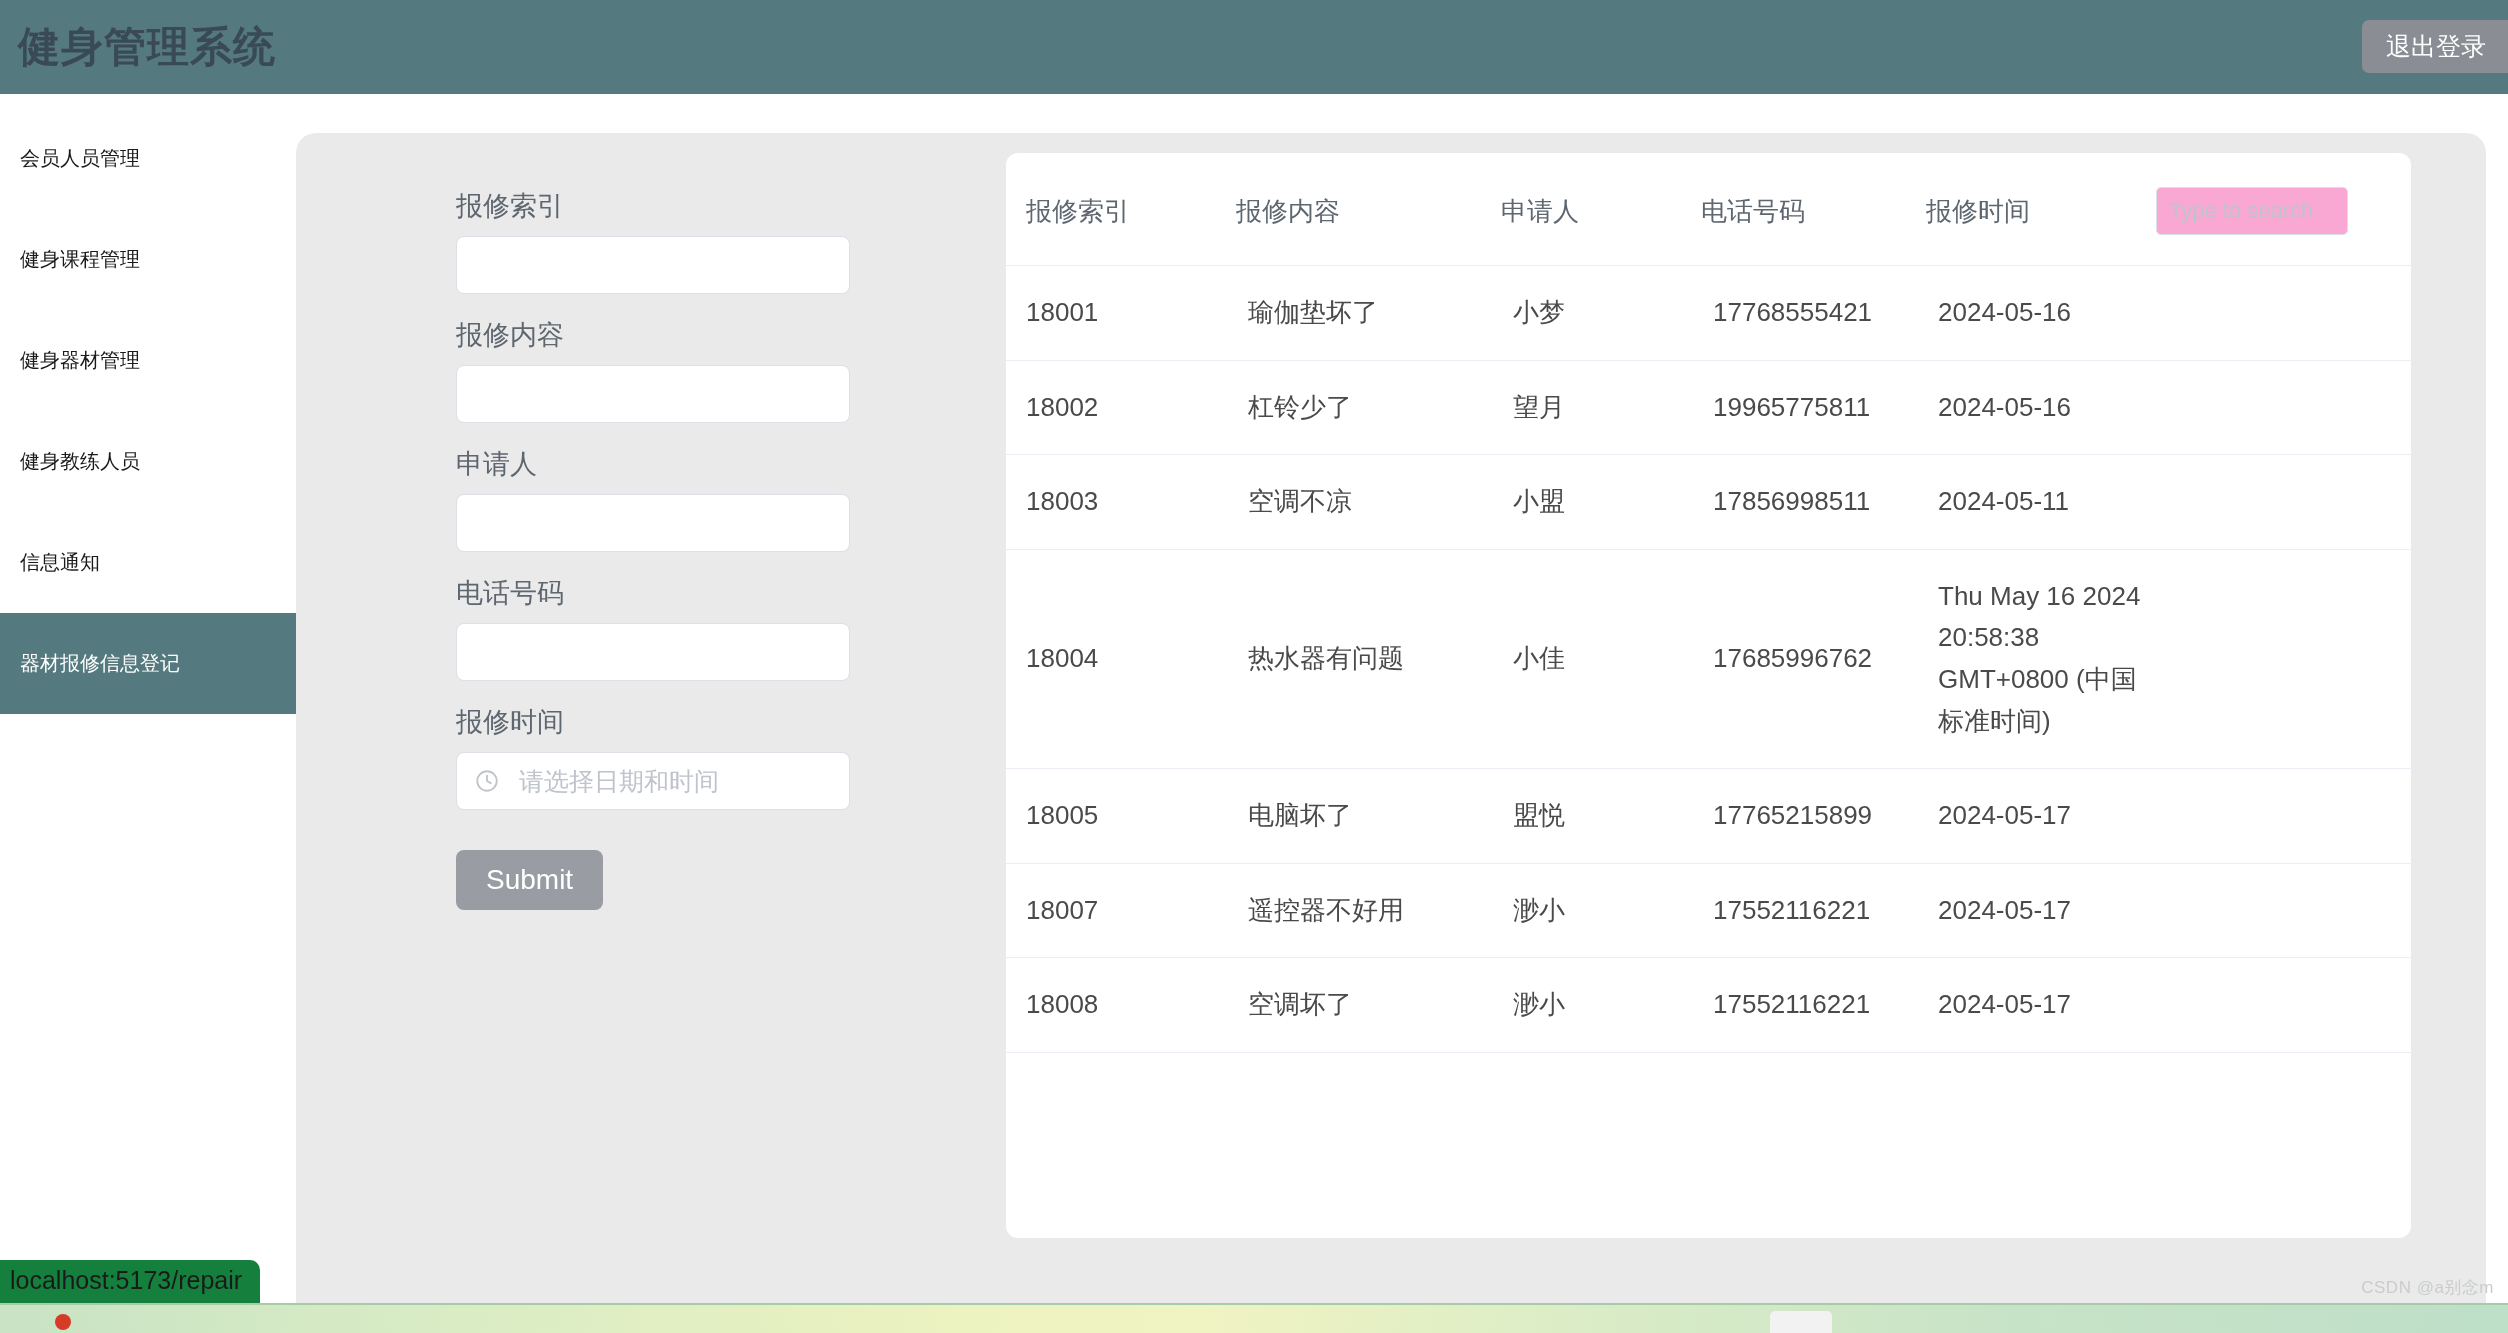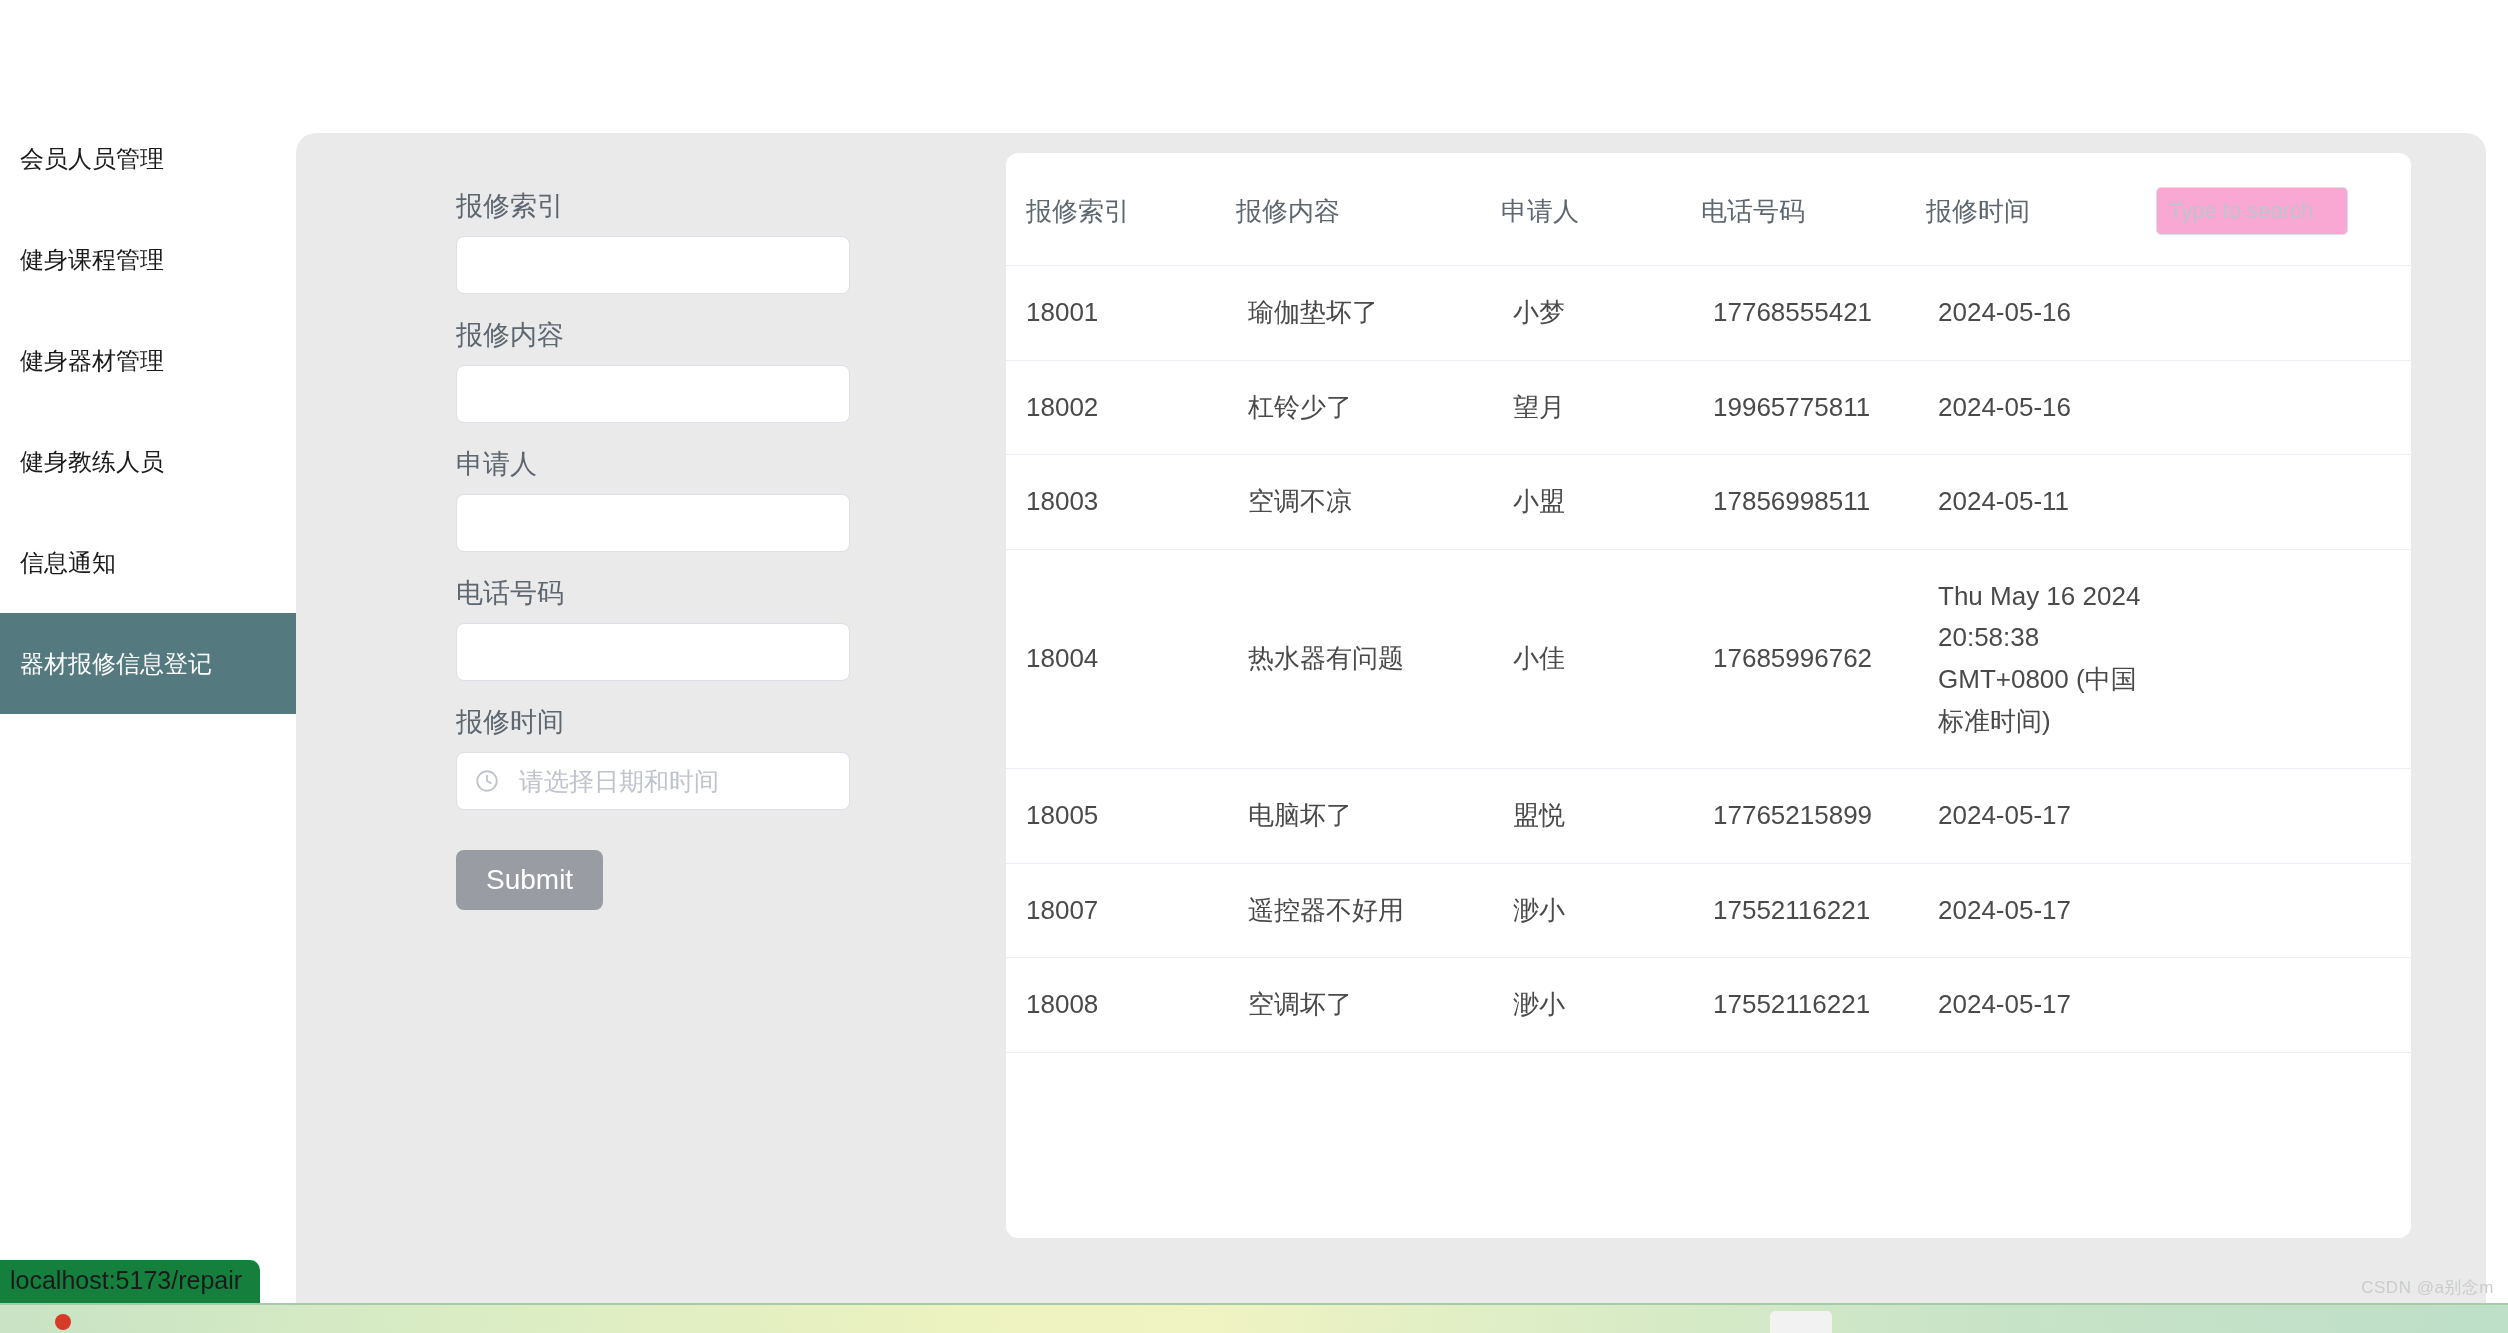--- a/index.html
+++ b/index.html
@@ -58,21 +58,21 @@
     width: 296px;
     height: 1209px;
     background: #ffffff;
     padding-top: 14px;
   }
   .sidebar-item {
     height: 101px;
     display: flex;
     align-items: center;
     padding-left: 20px;
-    font-size: 24px;
+    font-size: 20px;
     color: #1a1a1a;
     cursor: pointer;
     white-space: nowrap;
   }
   .sidebar-item.active {
     background: #54797F;
     color: #ffffff;
   }
 
   
@@ -239,20 +239,24 @@
     color: #C9CDC9;
     letter-spacing: 0.5px;
     white-space: nowrap;
   }
 </style>
 </head>
 <body>
 
 <div class="page">
 
+  <div class="header">
+    <div class="header-title">健身管理系统</div>
+    <button class="logout-button">退出登录</button>
+  </div>
 
   <div class="sidebar">
     <div class="sidebar-item">
       <span>会员人员管理</span>
     </div>
     <div class="sidebar-item">
       <span>健身课程管理</span>
     </div>
     <div class="sidebar-item">
       <span>健身器材管理</span>

